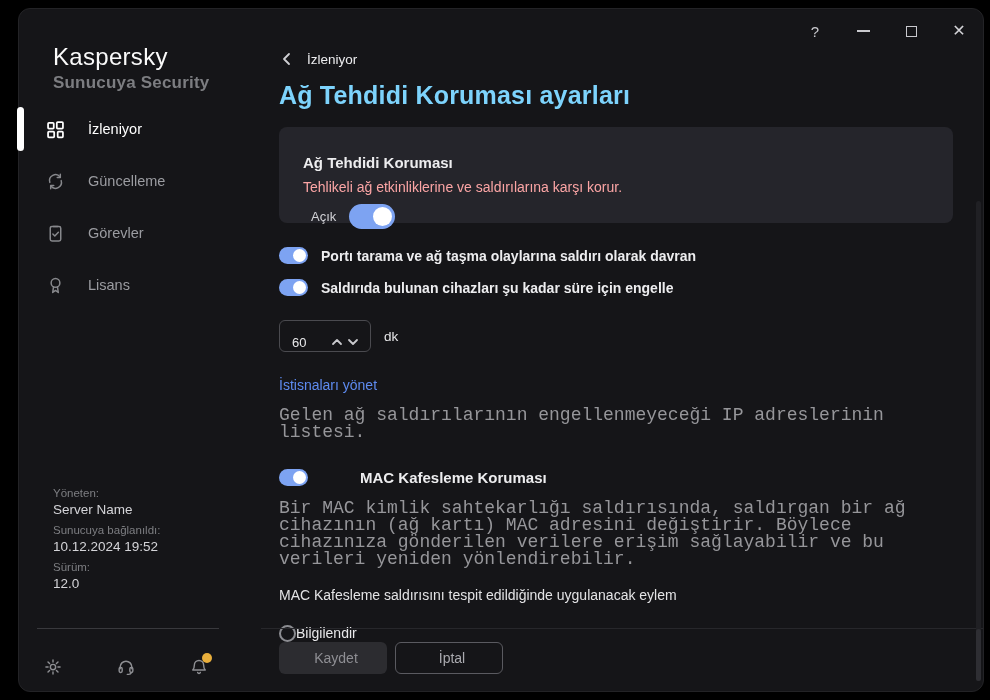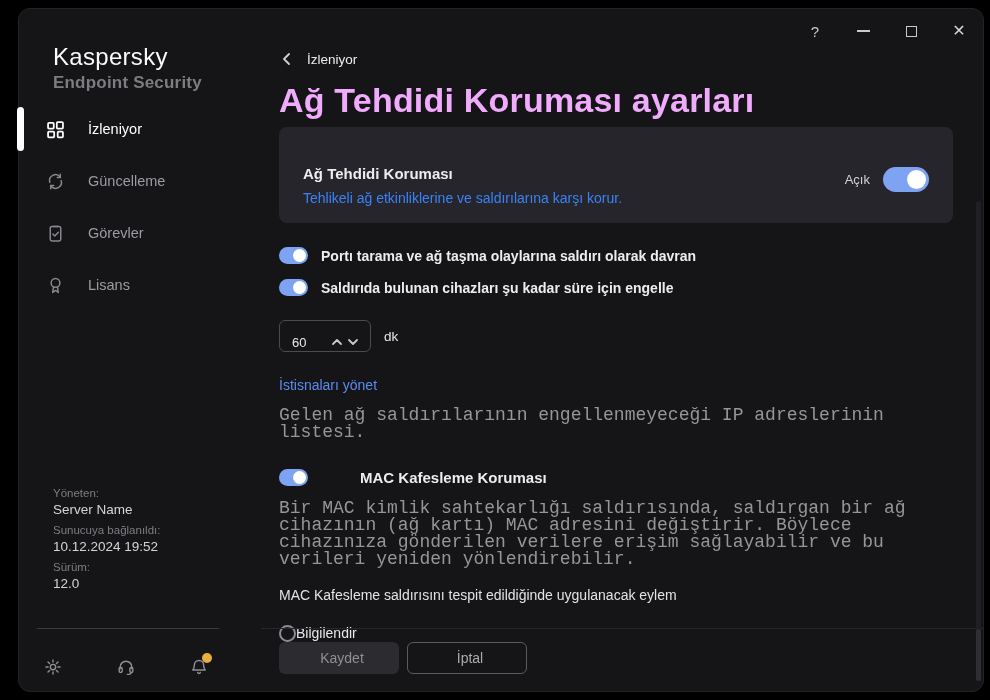--- a/index.html
+++ b/index.html
@@ -41,28 +41,28 @@
   .sidebar-footer { position:absolute; left:24px; bottom:14px; display:flex; gap:53px; }
   .sf-btn { width:20px; height:20px; color:#8e8f93; position:relative; cursor:pointer; display:flex; }
   .notif-dot { position:absolute; right:-3px; top:-4px; width:10px; height:10px;
                border-radius:50%; background:#e9af3c; }
 
   
   .content { position:absolute; left:242px; top:0; right:0; bottom:0; }
   .breadcrumb { position:absolute; top:42px; left:18px; display:flex; align-items:center; gap:12px; }
   .bc-back { width:16px; height:16px; color:#cfcfd3; cursor:pointer; display:flex; }
   .bc-label { font-size:13.5px; color:#ececee; cursor:pointer; }
-  .page-title { position:absolute; top:72px; left:18px; font-size:34px; font-weight:700;
-                color:#f0abfc; letter-spacing:.2px; }
+  .page-title { position:absolute; top:72px; left:18px; font-size:25px; font-weight:700;
+                color:#7dd3fc; letter-spacing:.2px; }
 
   .feature-card { position:absolute; top:118px; left:18px; width:674px; height:96px;
-                  background:#25252b; border-radius:8px; padding:38px 24px; display:flex; }
+                  background:#25252b; border-radius:8px; padding:27px 24px; display:flex;flex-direction:column; }
   .fc-text { flex:1; }
   .fc-title { font-size:15px; font-weight:700; color:#ededef; }
-  .fc-desc  { font-size:14px; color:#3b82f6; margin-top:8px; }
+  .fc-desc  { font-size:14px; color:#fca5a5; margin-top:8px; }
   .fc-state { display:flex; align-items:center; gap:13px; margin-top:9px; }
   .fc-state-label { font-size:13px; color:#d2d2d6;margin-left:8px; }
 
   .toggle-lg { width:46px; height:25px; border-radius:13px; background:#7da3f2; position:relative; cursor:pointer; }
   .toggle-lg .knob { position:absolute; right:3px; top:3px; width:19px; height:19px; border-radius:50%; background:#fff; }
 
   .rows { position:absolute; top:238px; left:18px; right:38px; }
   .toggle-row { display:flex; align-items:center; gap:13px; margin-bottom:15px; cursor:pointer; }
   .toggle-sm { width:29px; height:17px; border-radius:9px; background:#7da3f2; position:relative; flex:0 0 auto; }
   .toggle-sm .knob { position:absolute; right:2px; top:2px; width:13px; height:13px; border-radius:50%; background:#fff; }
@@ -83,21 +83,21 @@
   .action-label { margin-top:19px; font-size:14px; color:#e3e3e5; }
 
   .radios { margin-top:21px; }
   .radio-row { display:flex; align-items:center; margin-bottom:13px; height:18px; cursor:pointer; }
   .radio { width:17px; height:17px; border-radius:50%; border:2px solid #8b8c91; flex:0 0 auto; }
   .radio.selected { border-color:#5d82c9; background:#7da3f2; box-shadow: inset 0 0 0 1px #2b3244; }
   .radio-label { font-size:14px; color:#e8e8ea; }
 
   .content-divider { position:absolute; left:0; right:0; bottom:62px; height:1px; background:#27272b; }
   .footer-buttons { position:absolute; left:18px; bottom:17px; display:flex; gap:8px; }
-  .btn { width:120px; height:32px; border-radius:6px; font-size:14px;
+  .btn { width:108px; height:32px; border-radius:6px; font-size:14px;
          display:flex; align-items:center; justify-content:center; cursor:pointer;
          font-family:"Liberation Sans", sans-serif;padding-left:6px; }
   .btn-save { background:#2c2c30; color:#8f8f94; border:none; }
   .btn-cancel { background:transparent; color:#aaaaaf; border:1px solid #5a5a60; }
 
   .scroll-track { position:absolute; right:2px; top:192px; bottom:10px; width:5px;
                   background:#202024; border-radius:3px; }
   .scroll-thumb { position:absolute; right:0; bottom:0; width:5px; height:52px;
                   background:#2e2e33; border-radius:3px; }
 
@@ -117,21 +117,21 @@
       <span class="glyph-max"></span>
     </div>
     <div class="tb-btn">
       <span class="glyph-close">✕</span>
     </div>
   </div>
 
   <div class="sidebar">
     <div class="logo">
       <div class="logo-brand">Kaspersky</div>
-      <div class="logo-product">Endpoint Security</div>
+      <div class="logo-product">Sunucuya Security</div>
     </div>
 
     <div class="nav">
       <div class="nav-item active">
         <span class="active-pill"></span>
         <span class="nav-ico">
           <svg viewBox="0 0 24 24" fill="none" stroke="currentColor" stroke-width="2">
             <rect x="3.5" y="4.5" width="6.5" height="6.5" rx="1"></rect>
             <rect x="13.5" y="3.5" width="7" height="7.5" rx="1"></rect>
             <rect x="3.5" y="14.5" width="7" height="6.5" rx="1"></rect>

